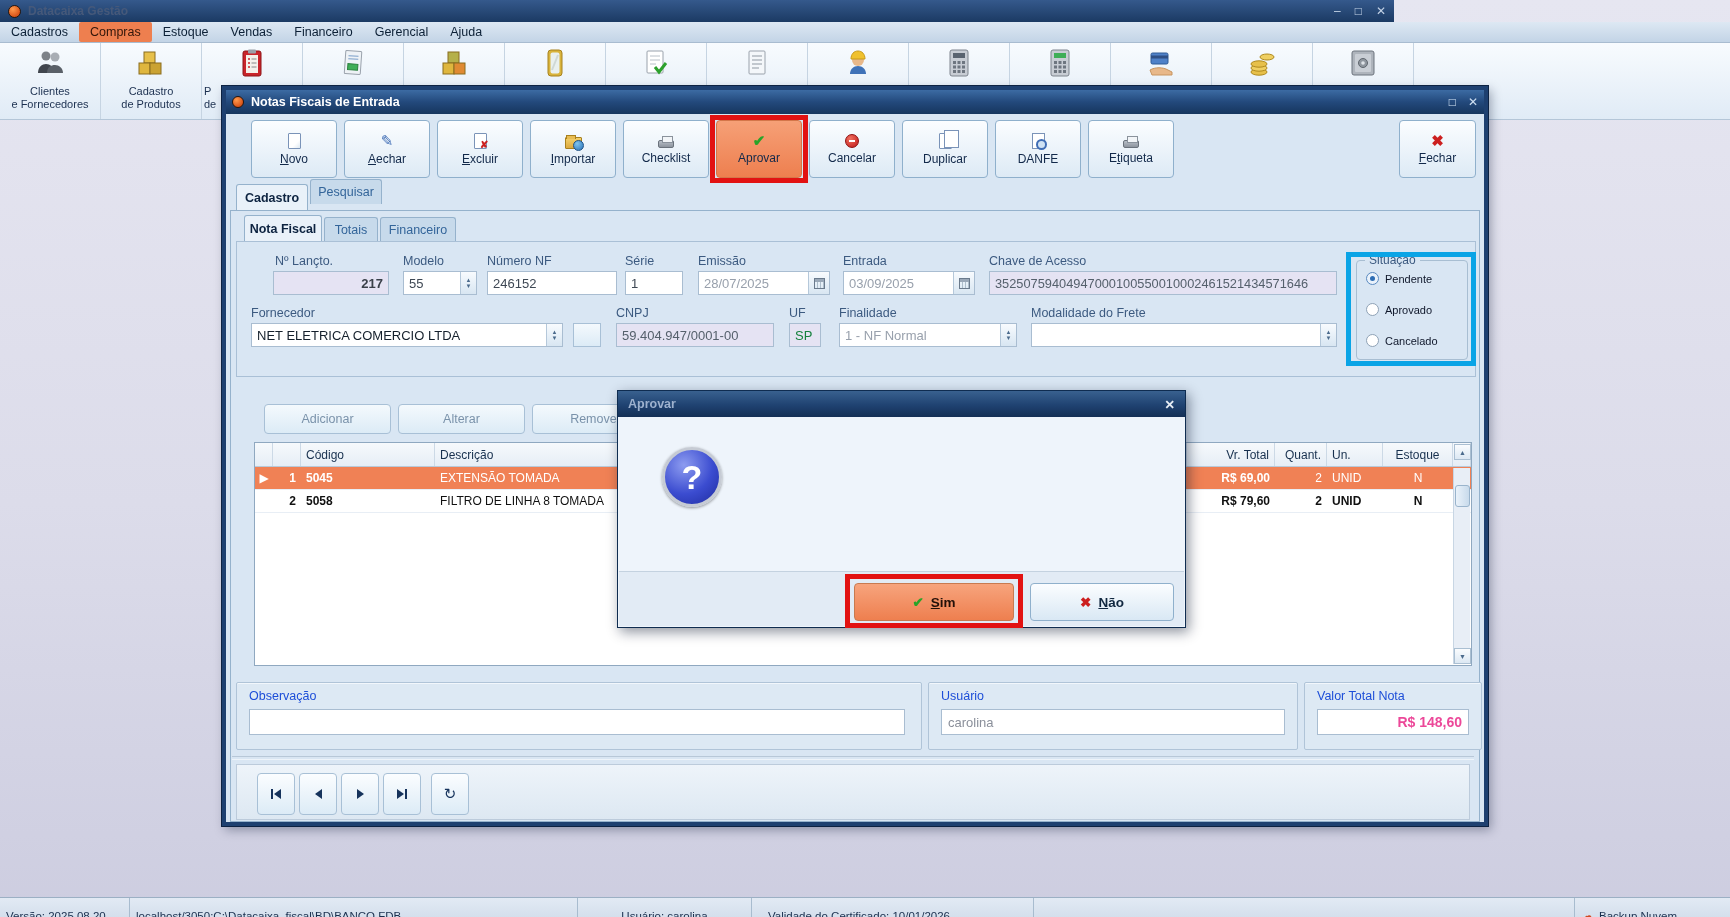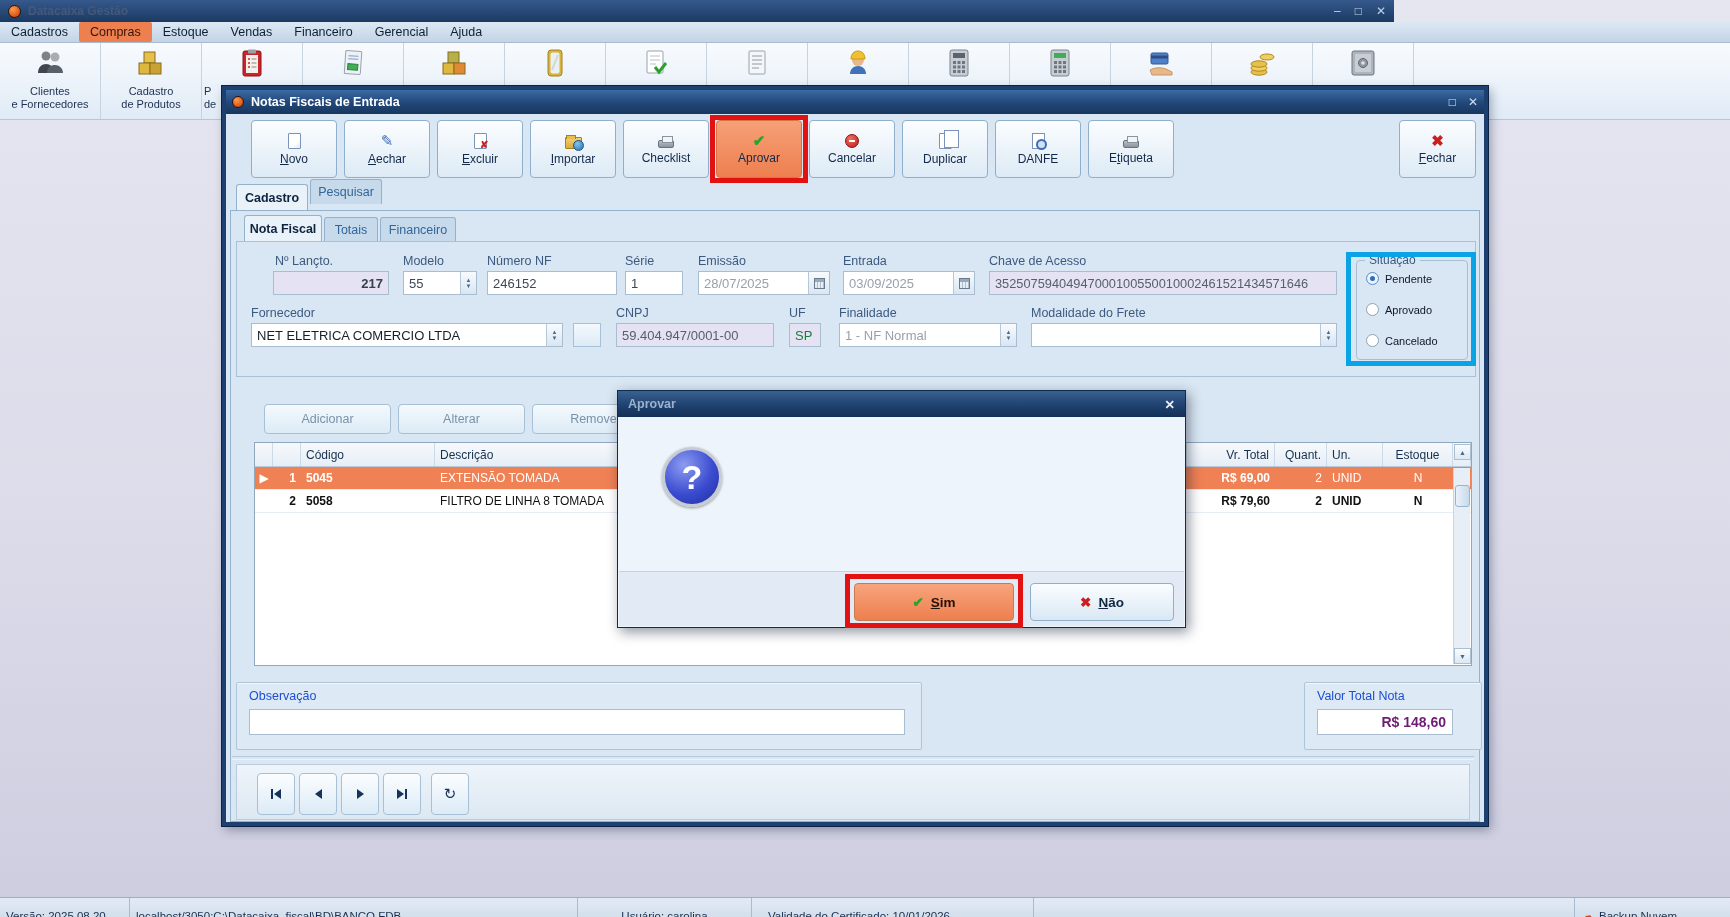--- a/index.html
+++ b/index.html
@@ -502,23 +502,27 @@
       <span class="sbtn" style="top:-24px">▲</span>
       <span class="thumb"></span>
       <span class="sbtn" style="bottom:0">▼</span>
     </div>
   </div>
 
   <div class="bgrp" style="left:10px;width:686px">
     <span class="lb2">Observação</span>
     <input class="bin" style="width: 656px;" value="">
   </div>
+  <div class="bgrp" style="left:702px;width:370px">
+    <span class="lb2">Usuário</span>
+    <div class="bin ro" style="width:344px;color:#8a8f9a">carolina</div>
+  </div>
   <div class="bgrp" style="left:1078px;width:178px">
     <span class="lb2">Valor Total Nota</span>
-    <div class="bin ro" style="width:136px;justify-content:flex-end;font-weight:bold;font-size:14px;color:#701a75">R$ 148,60</div>
+    <div class="bin ro" style="width:152px;justify-content:flex-end;font-weight:bold;font-size:14px;color:#ec4899">R$ 148,60</div>
   </div>
 
   <div class="a sepline" style="top:666px"></div>
   <div class="a sepline" style="top:669px;background:#eef4fa"></div>
   <div class="a navpanel">
     <span class="navbtn" style="left:20px">
         <span class="vbar"></span>
         <span class="tri l"></span>
       </span>
     <span class="navbtn" style="left:62px">

